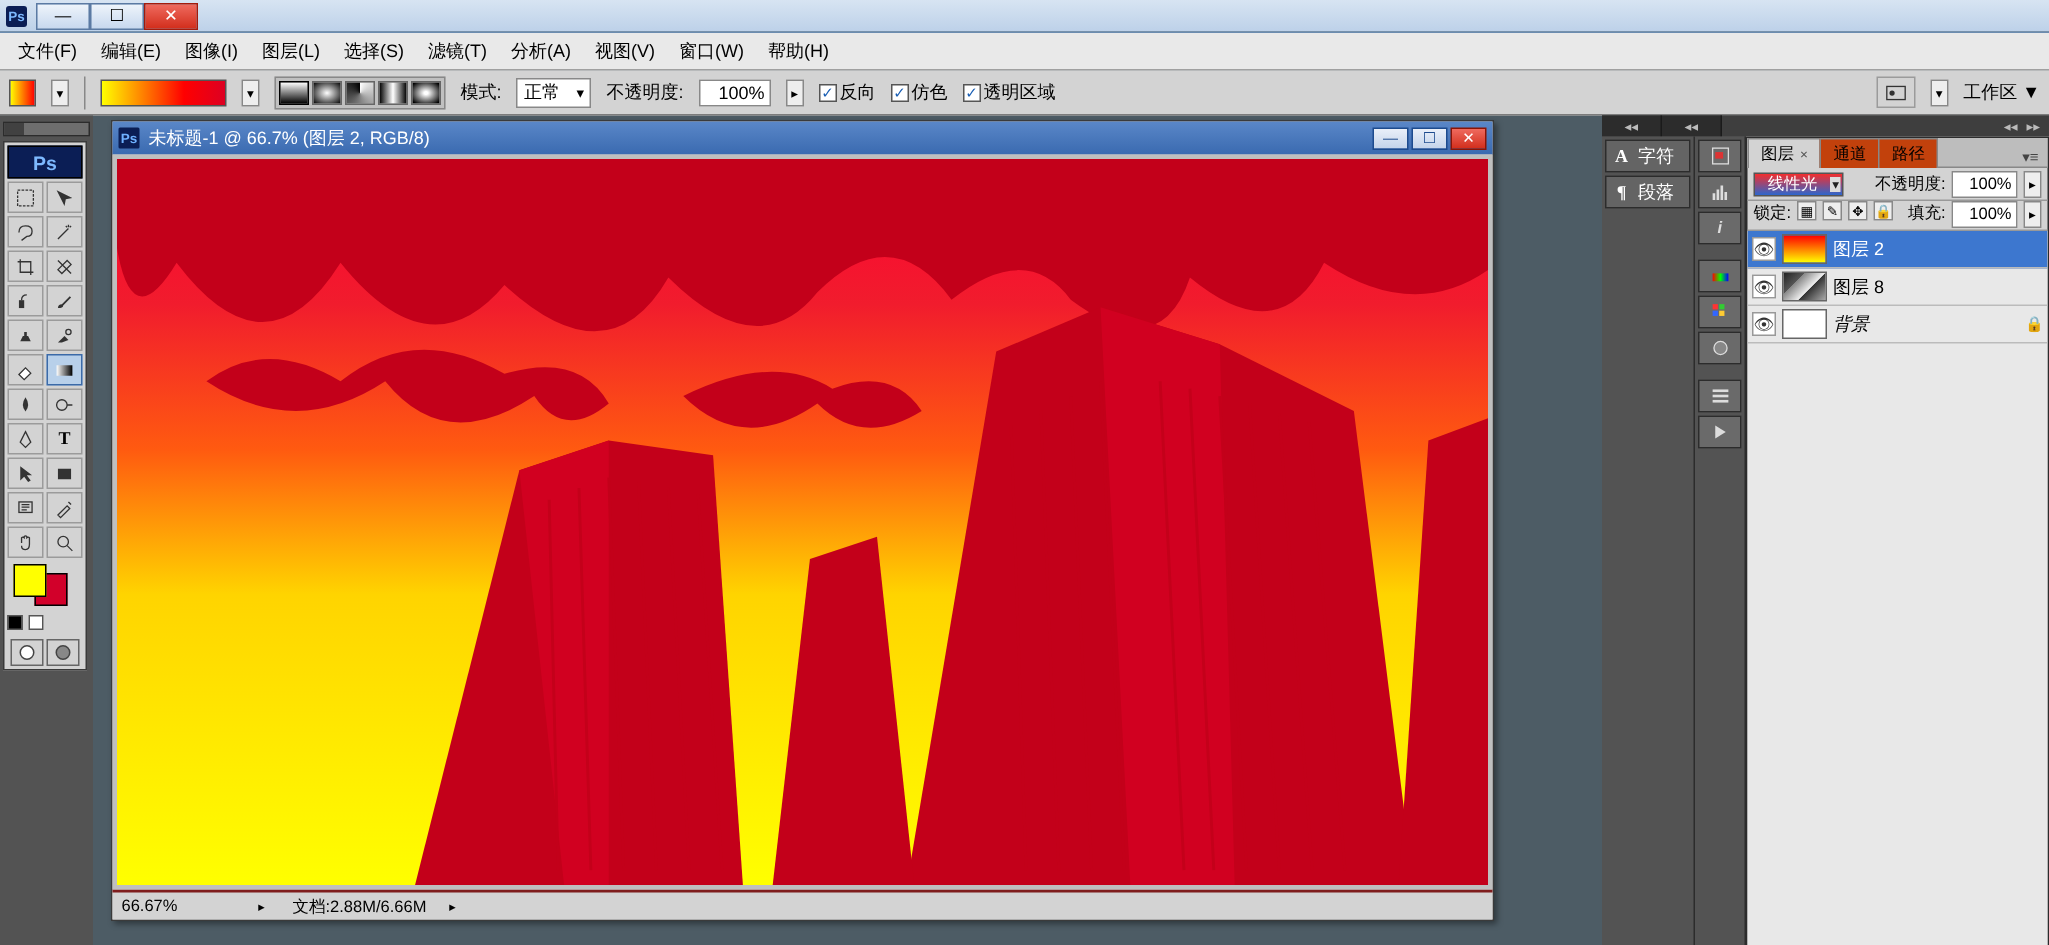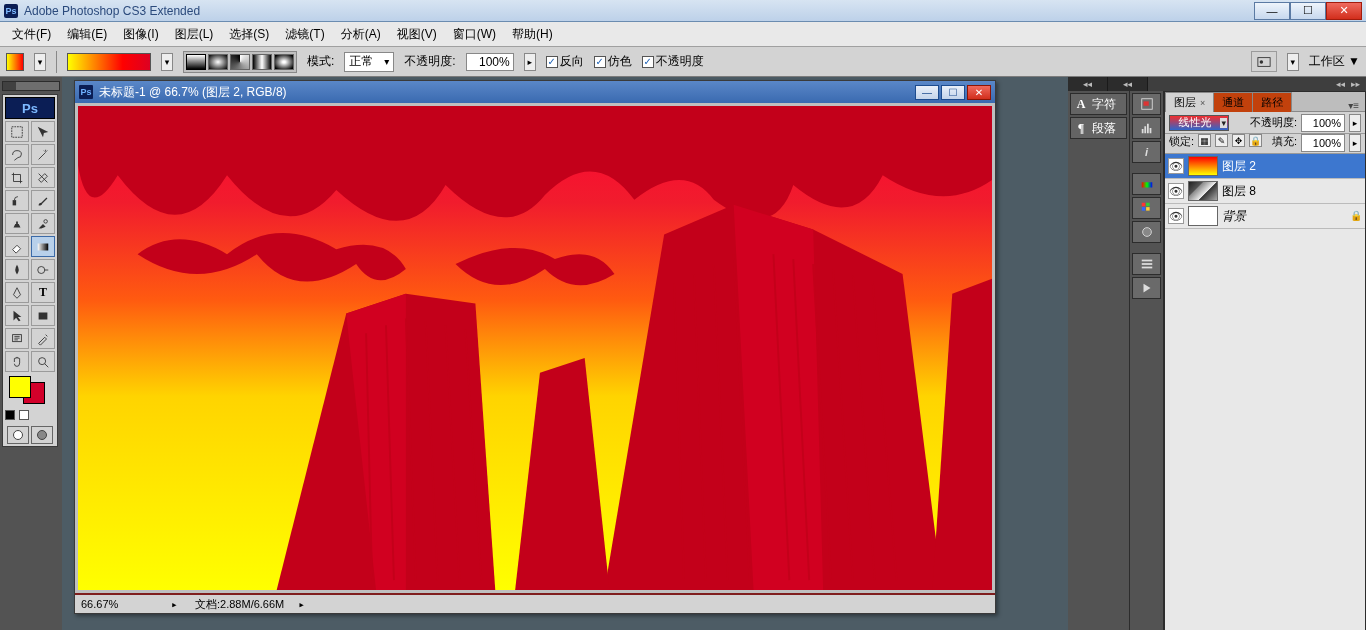--- a/index.html
+++ b/index.html
@@ -108,21 +108,20 @@
   .lock-small { width:12px; height:12px; margin-left:auto; color:#555; font-size:10px; }
   
   
   .scene svg { position:absolute; top:0; left:0; width:100%; height:100%; }
 </style>
 </head>
 <body>
 
 <div class="titlebar">
   <div class="ps-logo">Ps</div>
-  <div class="title">Adobe Photoshop CS3 Extended</div>
   <div class="winbtns">
     <div class="winbtn">—</div>
     <div class="winbtn">☐</div>
     <div class="winbtn close">✕</div>
   </div>
 </div>
 
 <div class="menubar">
   <span>文件(F)</span>
   <span>编辑(E)</span>
@@ -153,21 +152,21 @@
   <div class="opt-select">
       <span>正常</span>
     </div>
   <span class="opt-label">不透明度:</span>
   <div class="opt-input">
       <span>100%</span>
     </div>
   <div class="dropdown-arrow">▸</div>
   <label><span class="chk checked"></span><span>反向</span></label>
   <label><span class="chk checked"></span><span>仿色</span></label>
-  <label><span class="chk checked"></span><span>不透明度</span></label>
+  <label><span class="chk checked"></span><span>透明区域</span></label>
   <div class="spacer"></div>
   <div class="tool" style="width:26px;">
       <svg viewBox="0 0 16 16">
         <rect x="1" y="3" width="14" height="10" fill="none" stroke="#333"></rect>
         <circle cx="5" cy="8" r="2" fill="#333"></circle>
       </svg>
     </div>
   <div class="dropdown-arrow">▾</div>
   <span class="opt-label">工作区 ▼</span>
 </div>

